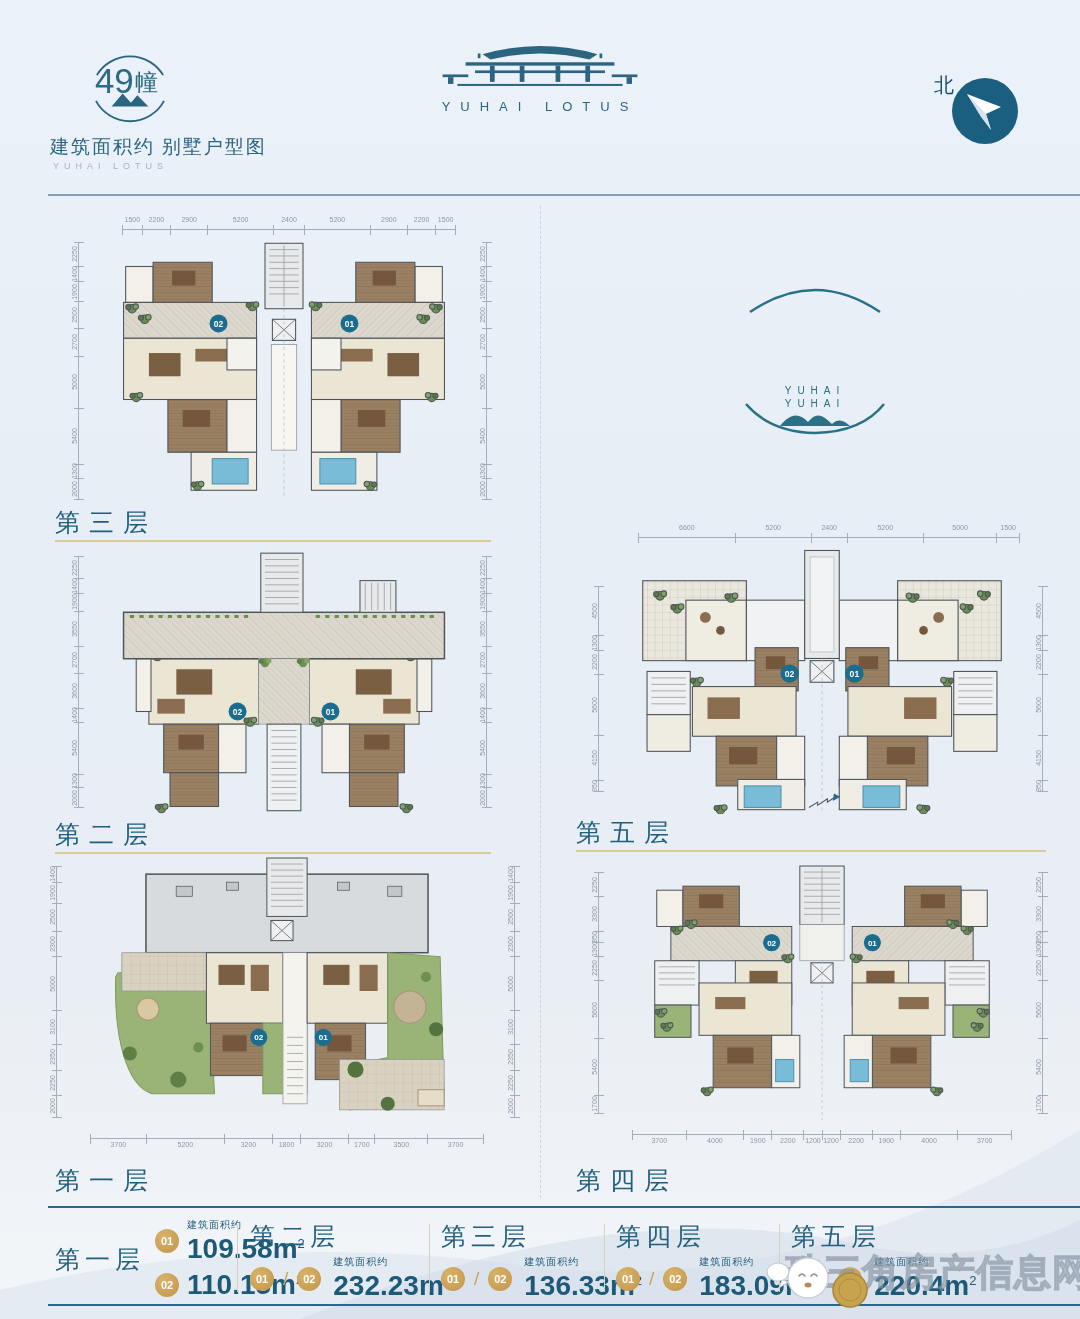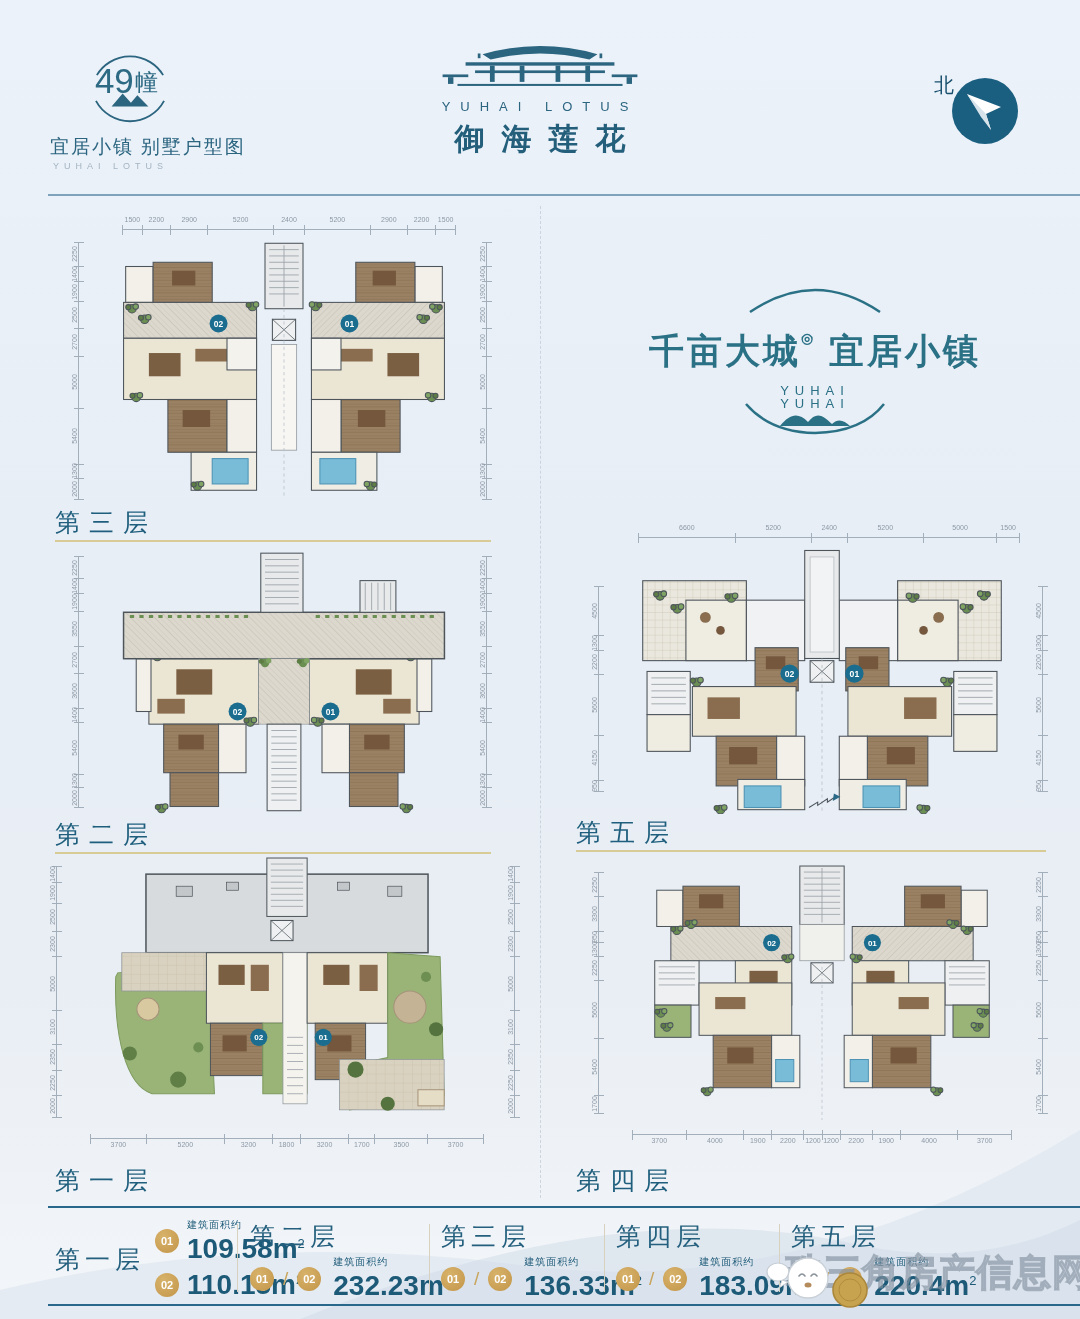--- a/index.html
+++ b/index.html
@@ -45,21 +45,21 @@
   .flabel{position:absolute;font-family:"Liberation Serif",serif;font-size:25px;
     color:#1f5f7d;letter-spacing:9px;}
   .funder{position:absolute;height:2px;background:#d9cb96;}
   .centerline{left:540px;top:206px;height:992px;width:0;border-left:1px dashed #c6cfda;opacity:.85;}
   
   .slogan{left:642px;top:266px;width:346px;height:180px;text-align:center;}
   .slogan svg{position:absolute;left:0;top:0;width:100%;height:100%;}
   .slogan-text{position:absolute;left:0;right:0;top:62px;font-size:35px;font-weight:bold;
     color:#2a7186;letter-spacing:3px;white-space:nowrap;}
   .slogan-text .mk{font-size:14px;vertical-align:20px;}
-  .slogan-sub{position:absolute;left:0;right:0;top:118px;font-size:13px;color:#2a7186;
+  .slogan-sub{position:absolute;left:0;right:0;top:118px;font-size:10px;color:#2a7186;
     letter-spacing:6px;line-height:13px;}
   
   .lg-rule{left:48px;width:1032px;height:2px;background:#29688a;z-index:4;}
   .lsec{position:absolute;top:1220px;height:78px;z-index:4;}
   .ldiv{position:absolute;top:1224px;width:1px;height:68px;background:#d7d1bd;z-index:4;}
   .lfloor{font-family:"Liberation Serif",serif;font-size:25px;color:#24607e;letter-spacing:5px;white-space:nowrap;}
   .ucircle{display:inline-flex;align-items:center;justify-content:center;width:24px;height:24px;
     border-radius:50%;background:radial-gradient(circle at 35% 30%,#d8b26a,#c2964a);
     color:#fff;font-size:11px;font-weight:bold;flex:0 0 auto;}
   .slash{color:#c9a45c;font-size:19px;margin:0 3px;}
@@ -117,42 +117,41 @@
   <path d="M300 279 Q620 150 860 205 Q980 230 1080 180 L1080 279 Z" fill="#d3deea" opacity="0.6"></path>
 </svg>
 
 <svg class="abs badge49-svg z1" viewBox="0 0 100 100">
   <path d="M14 36 A42 42 0 0 1 86 36" fill="none" stroke="#2b6580" stroke-width="2"></path>
   <path d="M13 64 A42 42 0 0 0 87 64" fill="none" stroke="#2b6580" stroke-width="2"></path>
   <path d="M30 70 L42 56 L51 66 L58 58 L70 70 Z" fill="#2b6580"></path>
   <text x="33" y="55" font-size="38" fill="#2d6a84" text-anchor="middle" font-family="Liberation Sans,sans-serif">49</text>
   <text x="68" y="52" font-size="25" fill="#2d6a84" text-anchor="middle" font-family="Liberation Serif,serif">幢</text>
 </svg>
-<div class="abs badge-line1 z1">宜居小镇 别墅户型图</div>
+<div class="abs badge-line1 z1">建筑面积约 别墅户型图</div>
 <div class="abs badge-line2 z1">YUHAI LOTUS</div>
 
 <div class="abs brand z1">
   <svg viewBox="0 0 340 70">
     <path d="M85 16 Q170 -8 255 16 L243 24 Q170 6 97 24 Z" fill="#2b6580"></path>
     <rect x="78" y="15" width="4" height="7" fill="#2b6580"></rect>
       <rect x="258" y="15" width="4" height="7" fill="#2b6580"></rect>
     <rect x="60" y="28" width="220" height="5" fill="#2b6580"></rect>
     <rect x="96" y="33" width="7" height="24" fill="#2b6580"></rect>
       <rect x="140" y="33" width="7" height="24" fill="#2b6580"></rect>
     <rect x="193" y="33" width="7" height="24" fill="#2b6580"></rect>
       <rect x="237" y="33" width="7" height="24" fill="#2b6580"></rect>
     <rect x="74" y="40" width="192" height="4" fill="#2b6580"></rect>
     <rect x="26" y="46" width="38" height="4" fill="#2b6580"></rect>
       <rect x="276" y="46" width="38" height="4" fill="#2b6580"></rect>
     <rect x="34" y="50" width="8" height="10" fill="#2b6580"></rect>
       <rect x="298" y="50" width="8" height="10" fill="#2b6580"></rect>
     <rect x="48" y="60" width="244" height="3" fill="#2b6580"></rect>
   </svg>
   <div class="brand-en">YUHAI LOTUS</div>
-  <div class="brand-cn">御海莲花</div>
 </div>
 
 <div class="abs compass z1">
   <span class="compass-n">北</span>
   <svg viewBox="0 0 70 70" style="position:absolute;left:16px;top:8px;width:70px;height:70px;">
     <circle cx="35" cy="35" r="33" fill="#1b5f80"></circle>
     <polygon points="17,18 51,31 36,38 41,54" fill="#ffffff"></polygon>
     <polygon points="17,18 36,38 41,54 31,41" fill="#d7e3ea"></polygon>
   </svg>
 </div>
@@ -530,21 +529,20 @@
   </div>
 </div>
 <div class="abs flabel z1" style="left:55px;top:1164px;">第一层</div>
 
 <div class="abs slogan z1">
   <svg viewBox="0 0 346 180">
     <path d="M108 46 Q173 2 238 46" fill="none" stroke="#2a7186" stroke-width="2.5"></path>
     <path d="M104 138 Q128 166 173 167 Q220 166 242 138" fill="none" stroke="#2a7186" stroke-width="2.5"></path>
     <path d="M138 160 C148 148 156 146 166 156 C174 146 180 148 190 158 C196 152 202 154 208 160 Z" fill="#2a7186"></path>
   </svg>
-  <div class="slogan-text"><span>千亩大城</span><span class="mk">◎</span> <span>宜居小镇</span></div>
   <div class="slogan-sub"><span>YUHAI</span><br><span>YUHAI</span></div>
 </div>
 
 <div class="plan z1" style="left:582px;top:524px;width:466px;height:292px;">
   <div class="ruler h top" style="left:56px;right:28px;top:9px;">
       <span class="seg" style="flex-grow: 6600;">
         <i>6600</i>
       </span>
       <span class="seg" style="flex-grow: 5200;">
         <i>5200</i>

